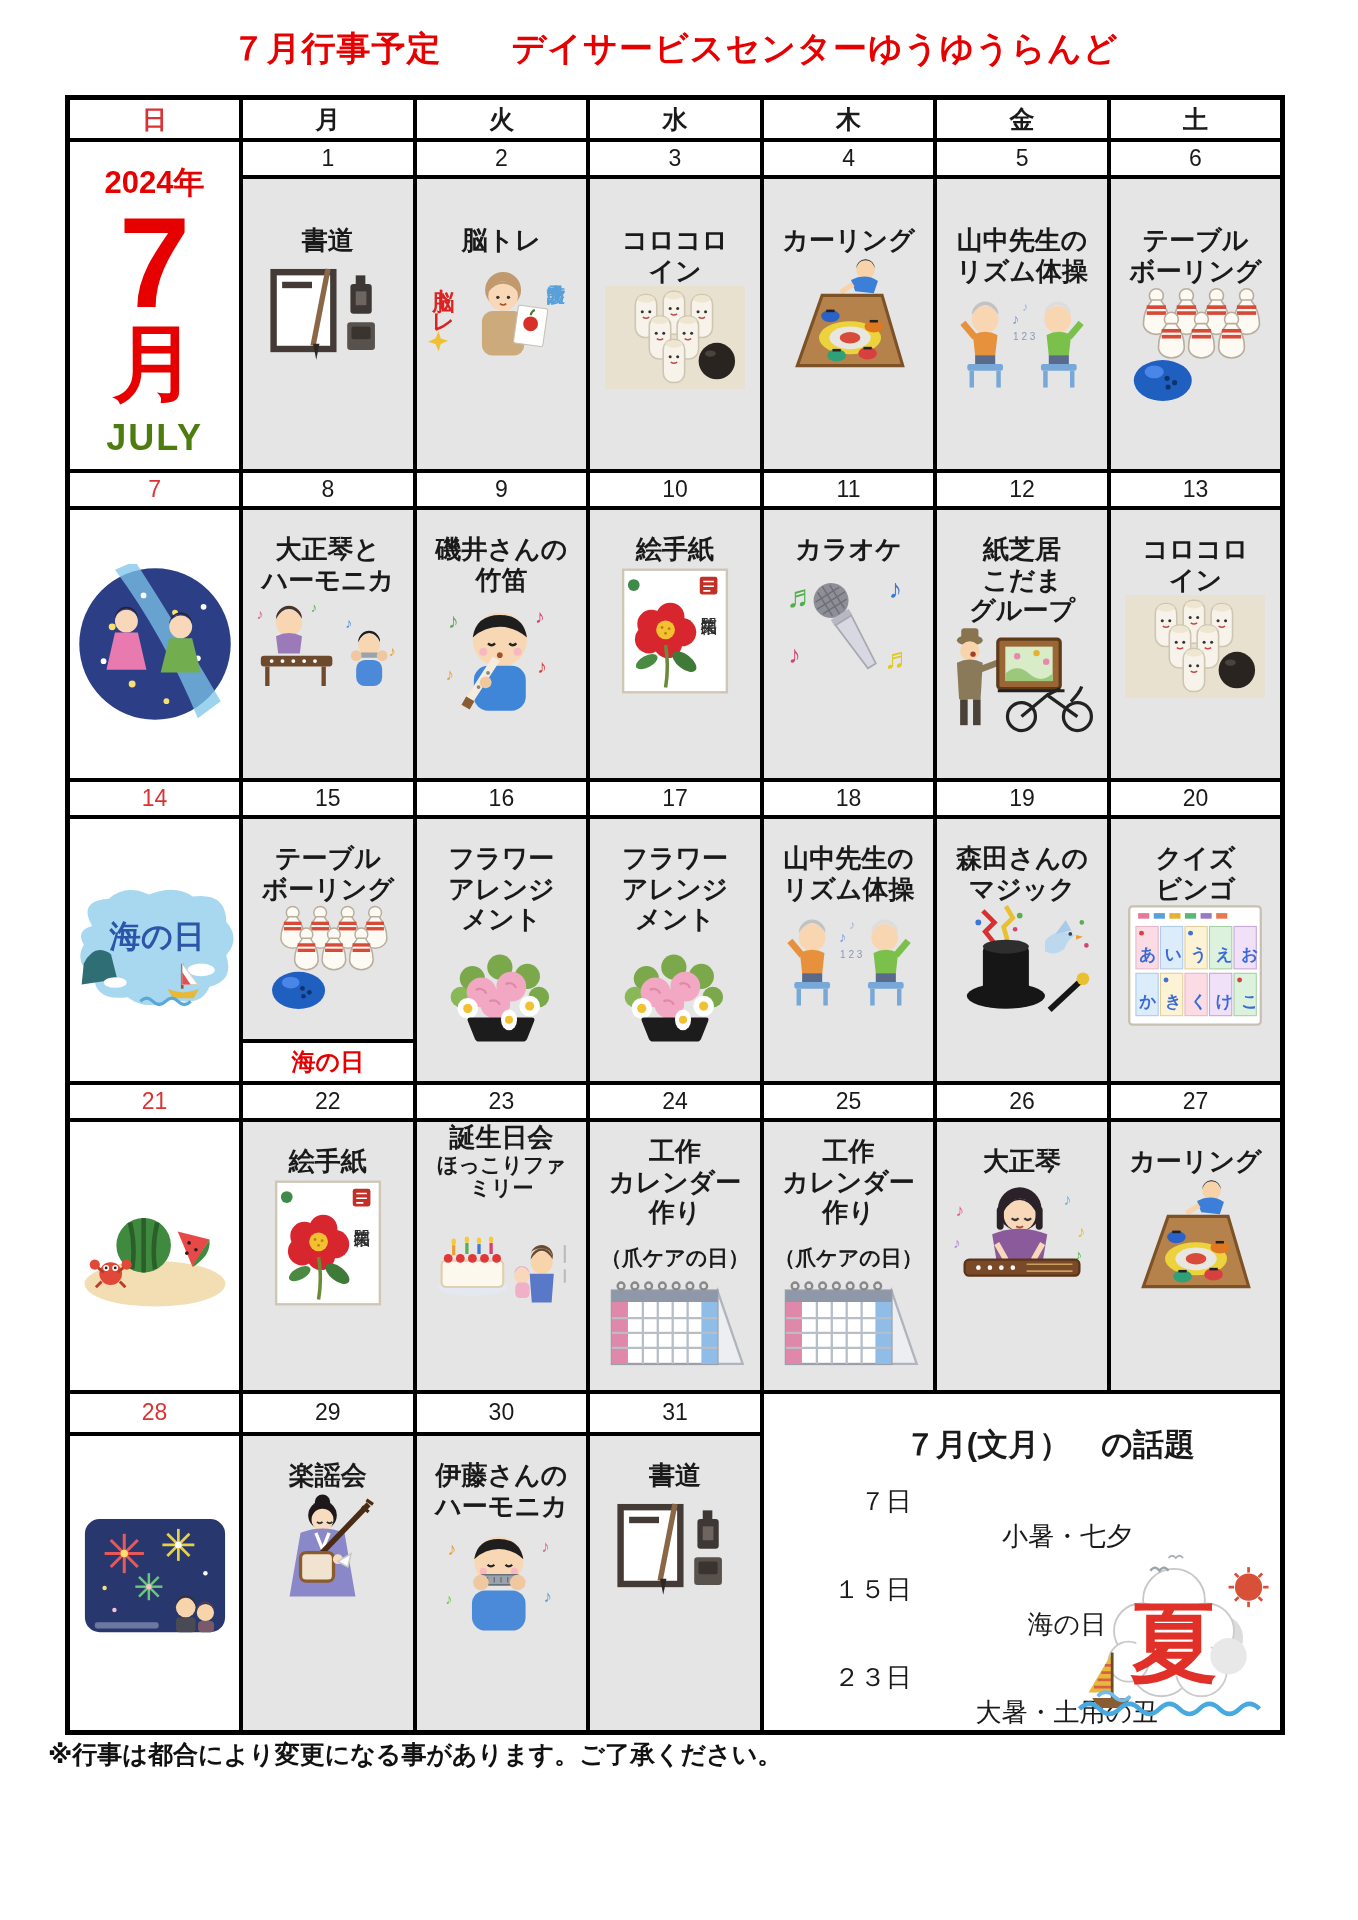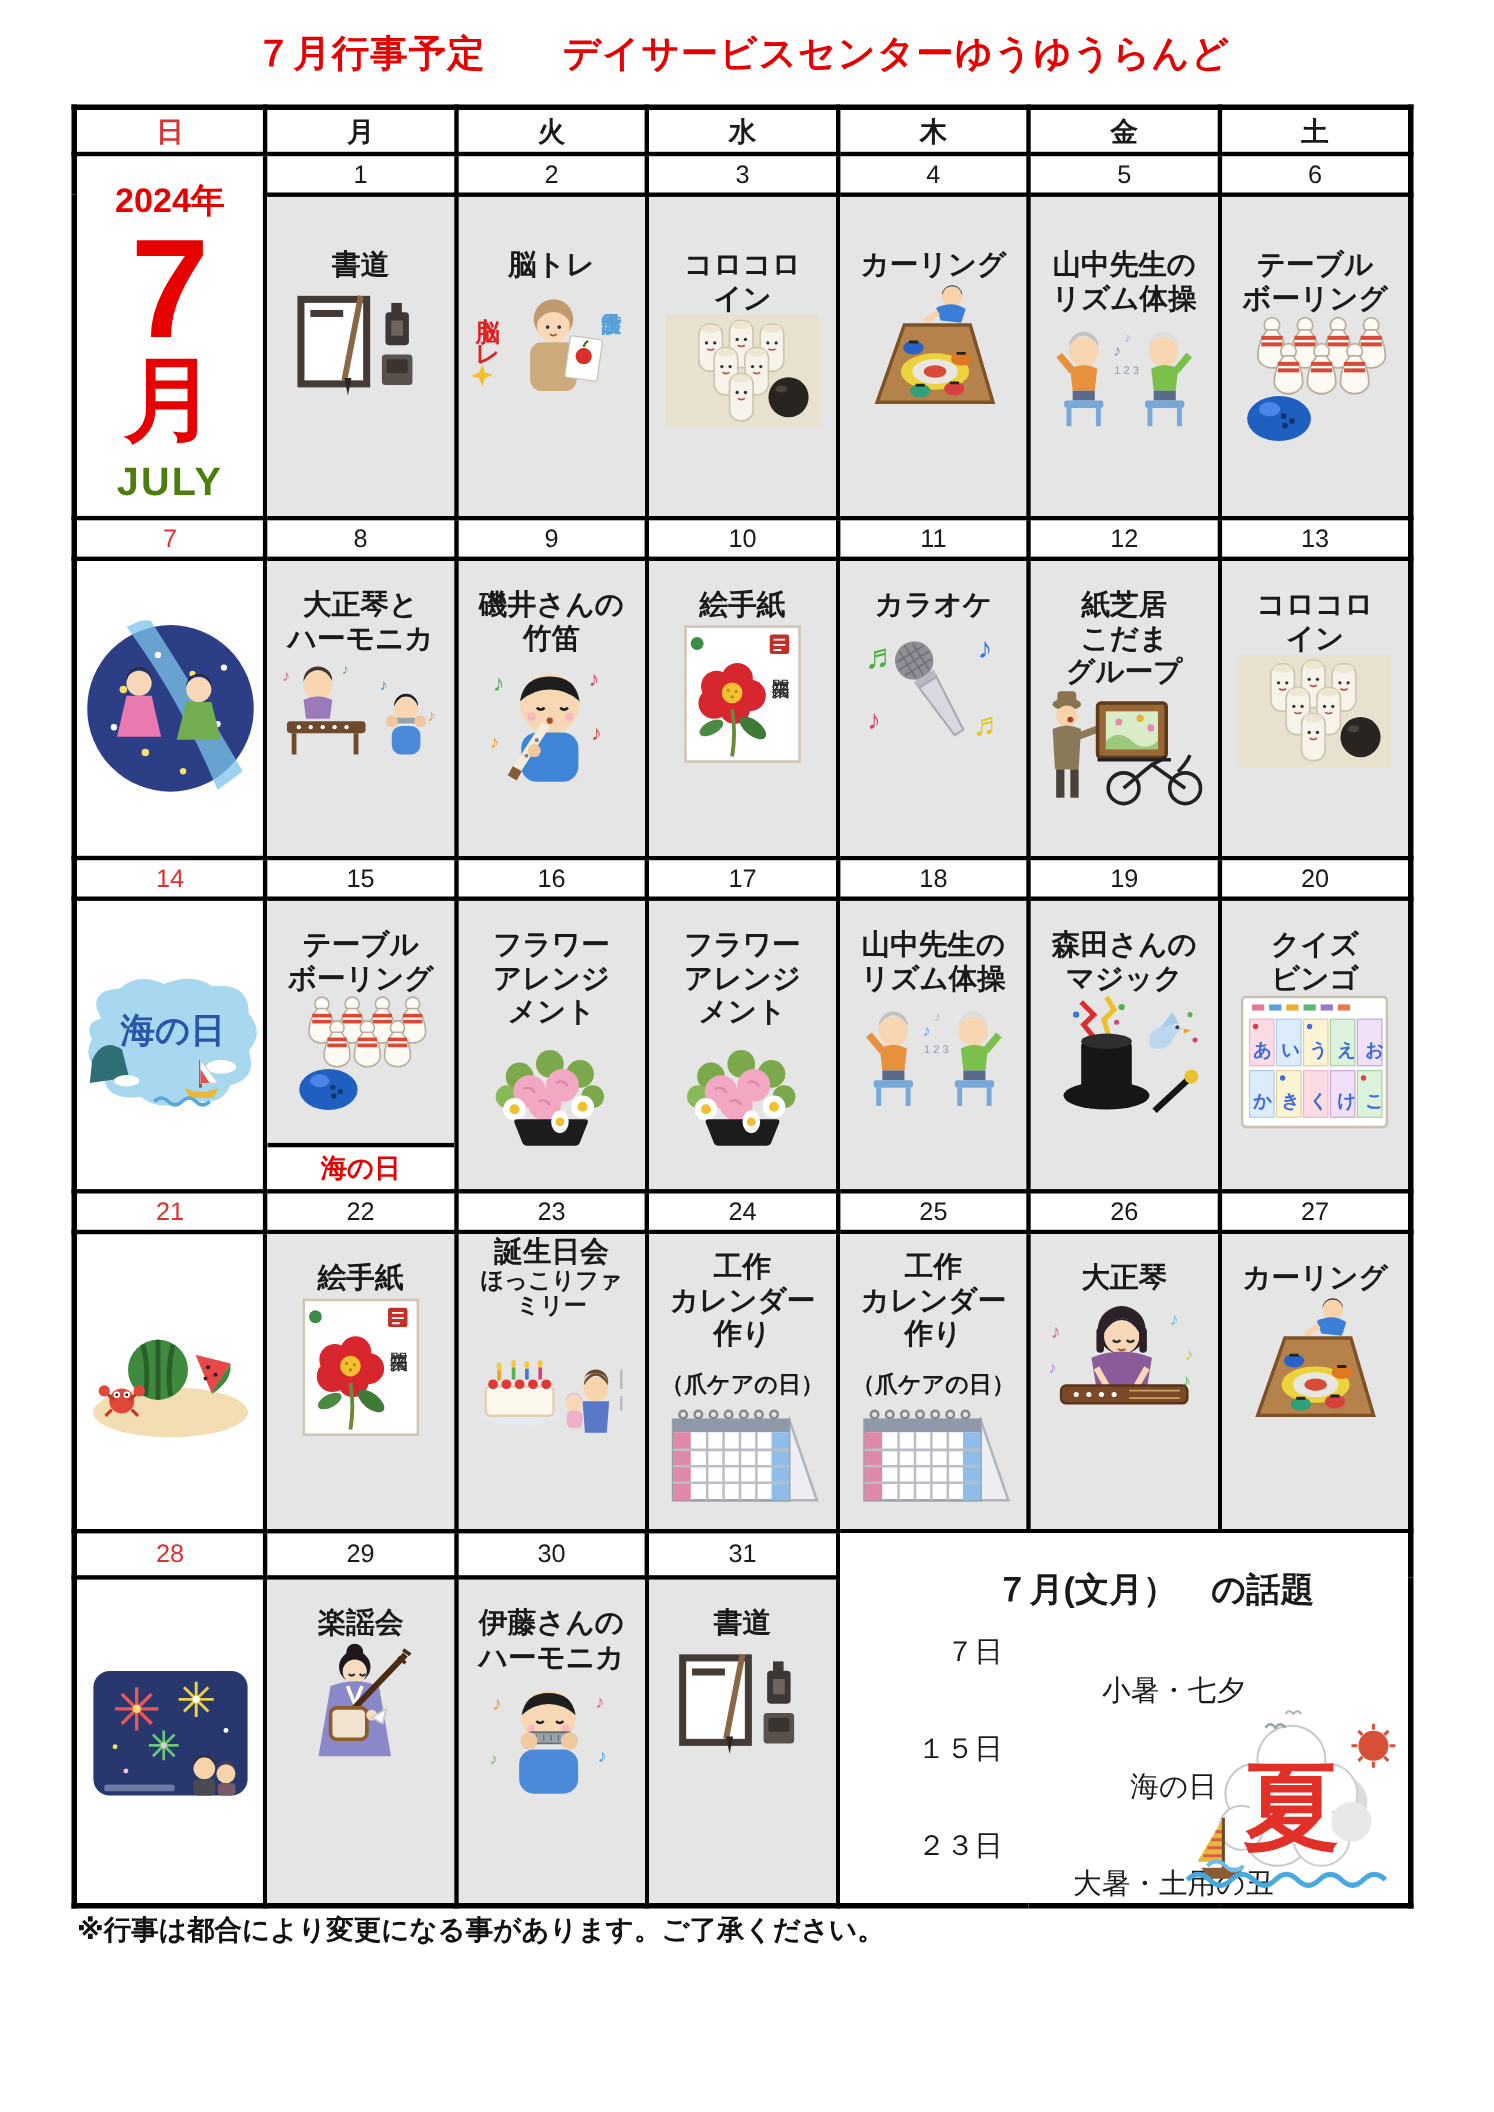--- a/index.html
+++ b/index.html
@@ -31,21 +31,21 @@
   .holiday-strip{position:absolute;left:0;right:0;bottom:0;height:38px;border-top:4px solid #000;
        display:flex;align-items:center;justify-content:center;
        color:#e60000;font-size:24px;font-weight:bold;background:#fff;}
   .pad-bottom{padding-bottom:42px;}
   .topics-cell{vertical-align:top;position:relative;background:#fff;}
   .topics-title{font-size:31px;font-weight:bold;margin:30px 0 6px 56px;}
   .topic-item{margin:18px 0 0 64px;font-size:26px;display:flex;flex-direction:column;}
   .topic-day{display:inline-block;width:84px;text-align:right;}
   .topic-text{margin-left:26px;}
   .natsu-wrap{position:absolute;right:6px;bottom:4px;}
-  .footer-note{position:absolute;top:1738px;left:70px;font-size:25px;font-weight:bold;color:#111;}
+  .footer-note{position:absolute;top:1738px;left:48px;font-size:25px;font-weight:bold;color:#111;}
 </style>
 </head>
 <body>
 
 <svg width="0" height="0" style="position:absolute" aria-hidden="true">
 <defs>
 
 <g id="art-shodo">
   <rect x="6" y="12" width="62" height="78" fill="#453b36"></rect>
   <rect x="12" y="18" width="50" height="66" fill="#ffffff"></rect>

